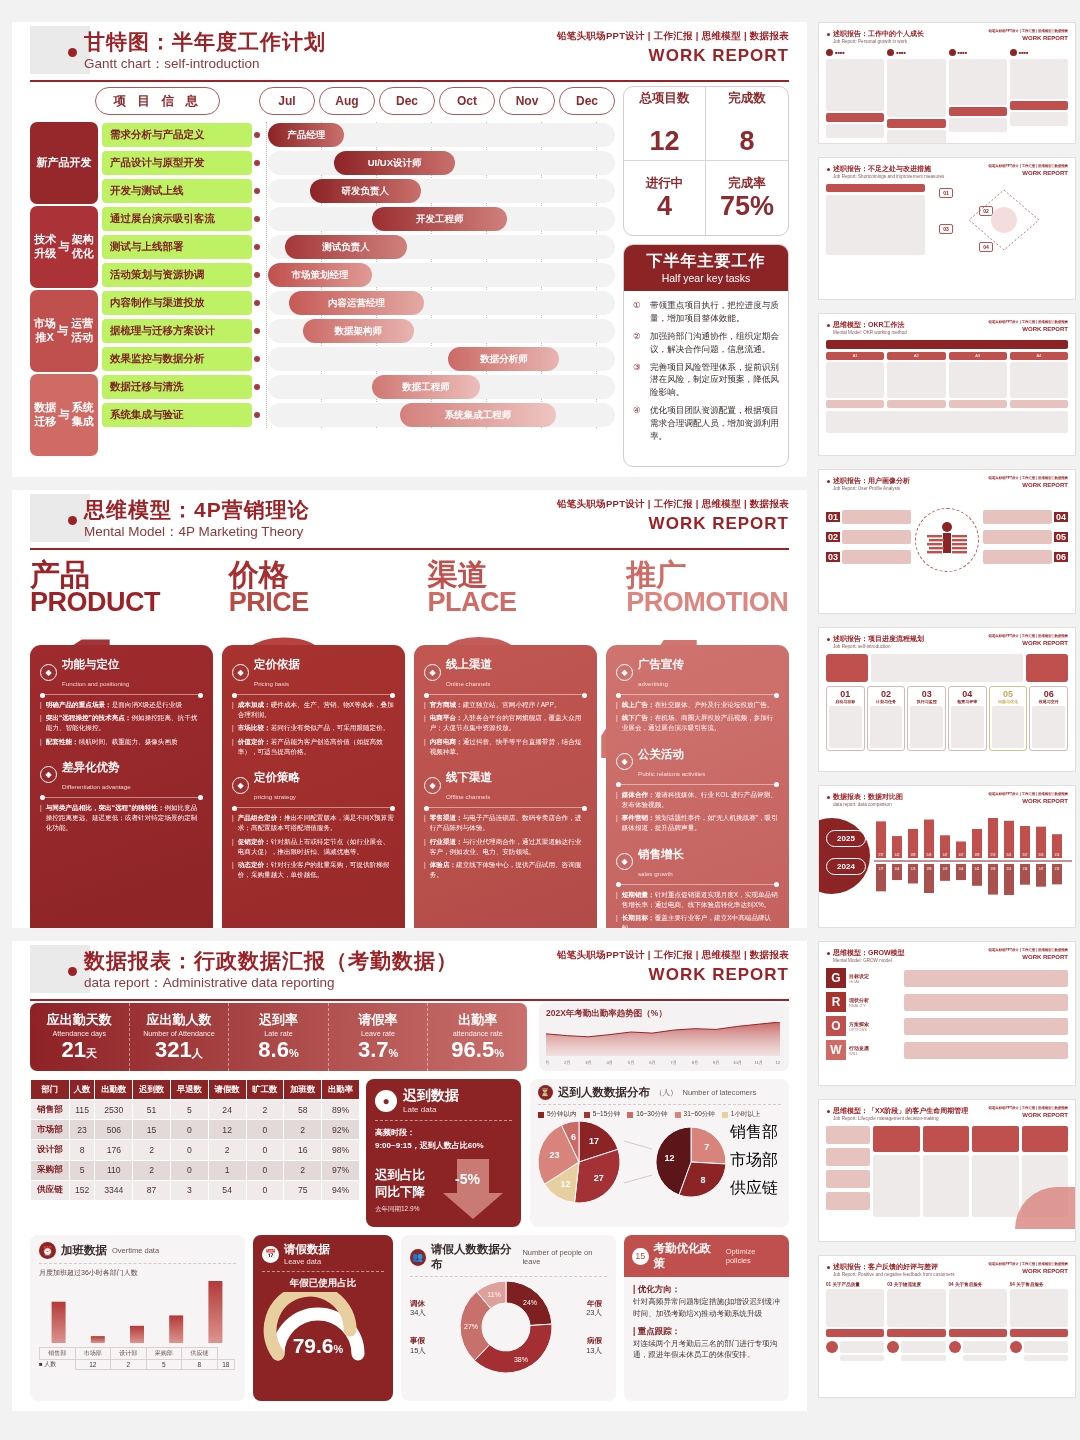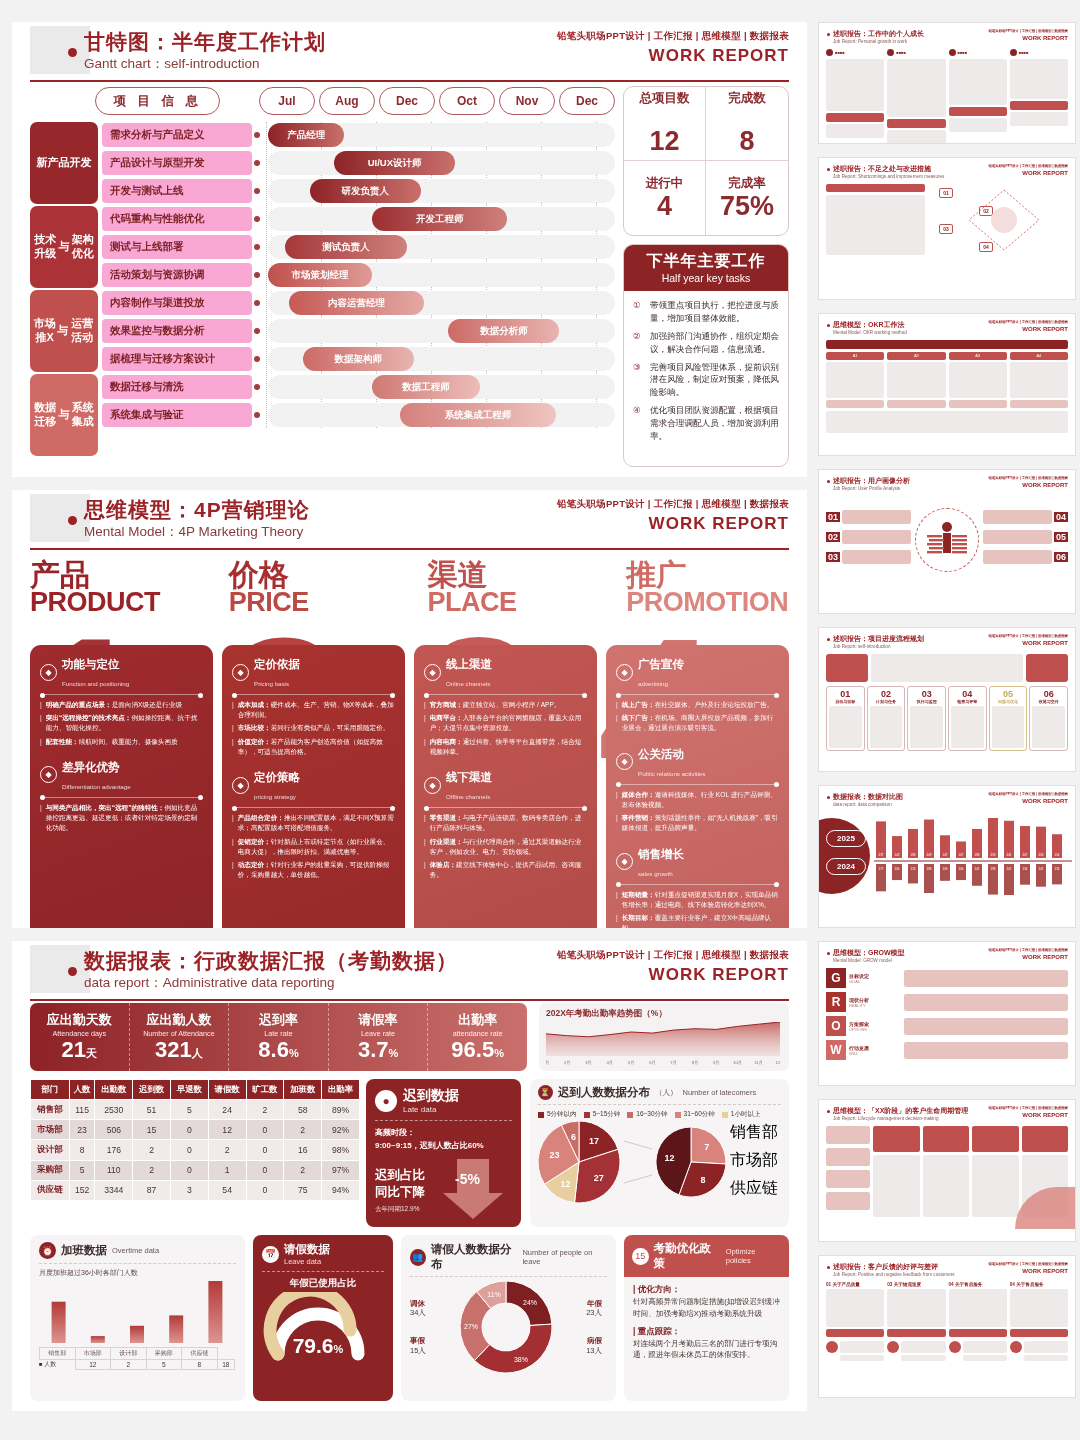--- a/index.html
+++ b/index.html
@@ -29,21 +29,21 @@
   
   .gantt-wrap { position:absolute; left:18px; top:64px; right:18px; bottom:10px; display:flex; gap:8px; }
   .gantt { width:585px; position:relative; }
   .g-head { display:flex; align-items:center; gap:21px; height:30px; }
   .pill { border:1.4px solid #b0575b; border-radius:16px; height:28px; display:flex; align-items:center; justify-content:center;
           font-size:12.5px; font-weight:bold; color:#8c2b2f; background:#fff; }
   .pill.info { width:190px; letter-spacing:4px; }
   .pill.mon { width:56px; margin-left:4px; font-size:12px;}
   .g-body { position:relative; margin-top:6px; }
   .g-row { display:flex; align-items:center; height:26px; margin-bottom:2px; position:relative; }
-  .g-task { margin-left:72px; width:150px; height:24px; background:#f9a8d4; border-radius:4px;
+  .g-task { margin-left:72px; width:150px; height:24px; background:#bef264; border-radius:4px;
             display:flex; align-items:center; padding-left:8px; font-size:10.5px; font-weight:bold; color:#7e2226; }
   .g-dot { width:10px; display:flex; justify-content:center; }
   .g-dot i { width:6px; height:6px; border-radius:50%; background:#a23b3f; display:block; }
   .g-track { position:relative; flex:1; height:24px; background:#f3f2f2; border-radius:12px; margin-left:6px; }
   .g-bar { position:absolute; top:0; height:24px; border-radius:12px; display:flex; align-items:center; justify-content:center;
            font-size:9.5px; color:#fff; font-weight:bold; white-space:nowrap; }
   .g-grid { position:absolute; top:0; bottom:0; width:1px; border-left:1px dotted #c9b7b7; }
   .catbox { position:absolute; left:0; width:68px; border-radius:7px; color:#fff; font-weight:bold;
             font-size:11px; display:flex; align-items:center; justify-content:center; text-align:center; line-height:1.25; padding:2px;}
 
@@ -233,21 +233,21 @@
     <div class="g-dot">
                 <i></i>
               </div>
     <div class="g-track">
       <div class="g-bar" style="left:12%;width:32%;background:linear-gradient(90deg,#8d2326,#c9706c)">
         <span>研发负责人</span>
       </div>
     </div>
             </div>
             <div class="g-row">
-              <div class="g-task">代码重构与性能优化</div>
+              <div class="g-task">通过展台演示吸引客流</div>
     <div class="g-dot">
                 <i></i>
               </div>
     <div class="g-track">
       <div class="g-bar" style="left:30%;width:39%;background:linear-gradient(90deg,#9c2e31,#cf807c)">
         <span>开发工程师</span>
       </div>
     </div>
             </div>
             <div class="g-row">
@@ -277,38 +277,38 @@
     <div class="g-dot">
                 <i></i>
               </div>
     <div class="g-track">
       <div class="g-bar" style="left:6%;width:39%;background:linear-gradient(90deg,#c65a56,#e4a9a4)">
         <span>内容运营经理</span>
       </div>
     </div>
             </div>
             <div class="g-row">
+              <div class="g-task">据梳理与迁移方案设计</div>
+    <div class="g-dot">
+                <i></i>
+              </div>
+    <div class="g-track">
+      <div class="g-bar" style="left:10%;width:32%;background:linear-gradient(90deg,#cc6a66,#e8b4b0)">
+        <span>数据架构师</span>
+      </div>
+    </div>
+            </div>
+            <div class="g-row">
               <div class="g-task">效果监控与数据分析</div>
     <div class="g-dot">
                 <i></i>
               </div>
     <div class="g-track">
       <div class="g-bar" style="left:52%;width:32%;background:linear-gradient(90deg,#cc6a66,#e8b4b0)">
         <span>数据分析师</span>
-      </div>
-    </div>
-            </div>
-            <div class="g-row">
-              <div class="g-task">据梳理与迁移方案设计</div>
-    <div class="g-dot">
-                <i></i>
-              </div>
-    <div class="g-track">
-      <div class="g-bar" style="left:10%;width:32%;background:linear-gradient(90deg,#cc6a66,#e8b4b0)">
-        <span>数据架构师</span>
       </div>
     </div>
             </div>
             <div class="g-row">
               <div class="g-task">数据迁移与清洗</div>
     <div class="g-dot">
                 <i></i>
               </div>
     <div class="g-track">
       <div class="g-bar" style="left:30%;width:31%;background:linear-gradient(90deg,#d07874,#ecbdb9)">

